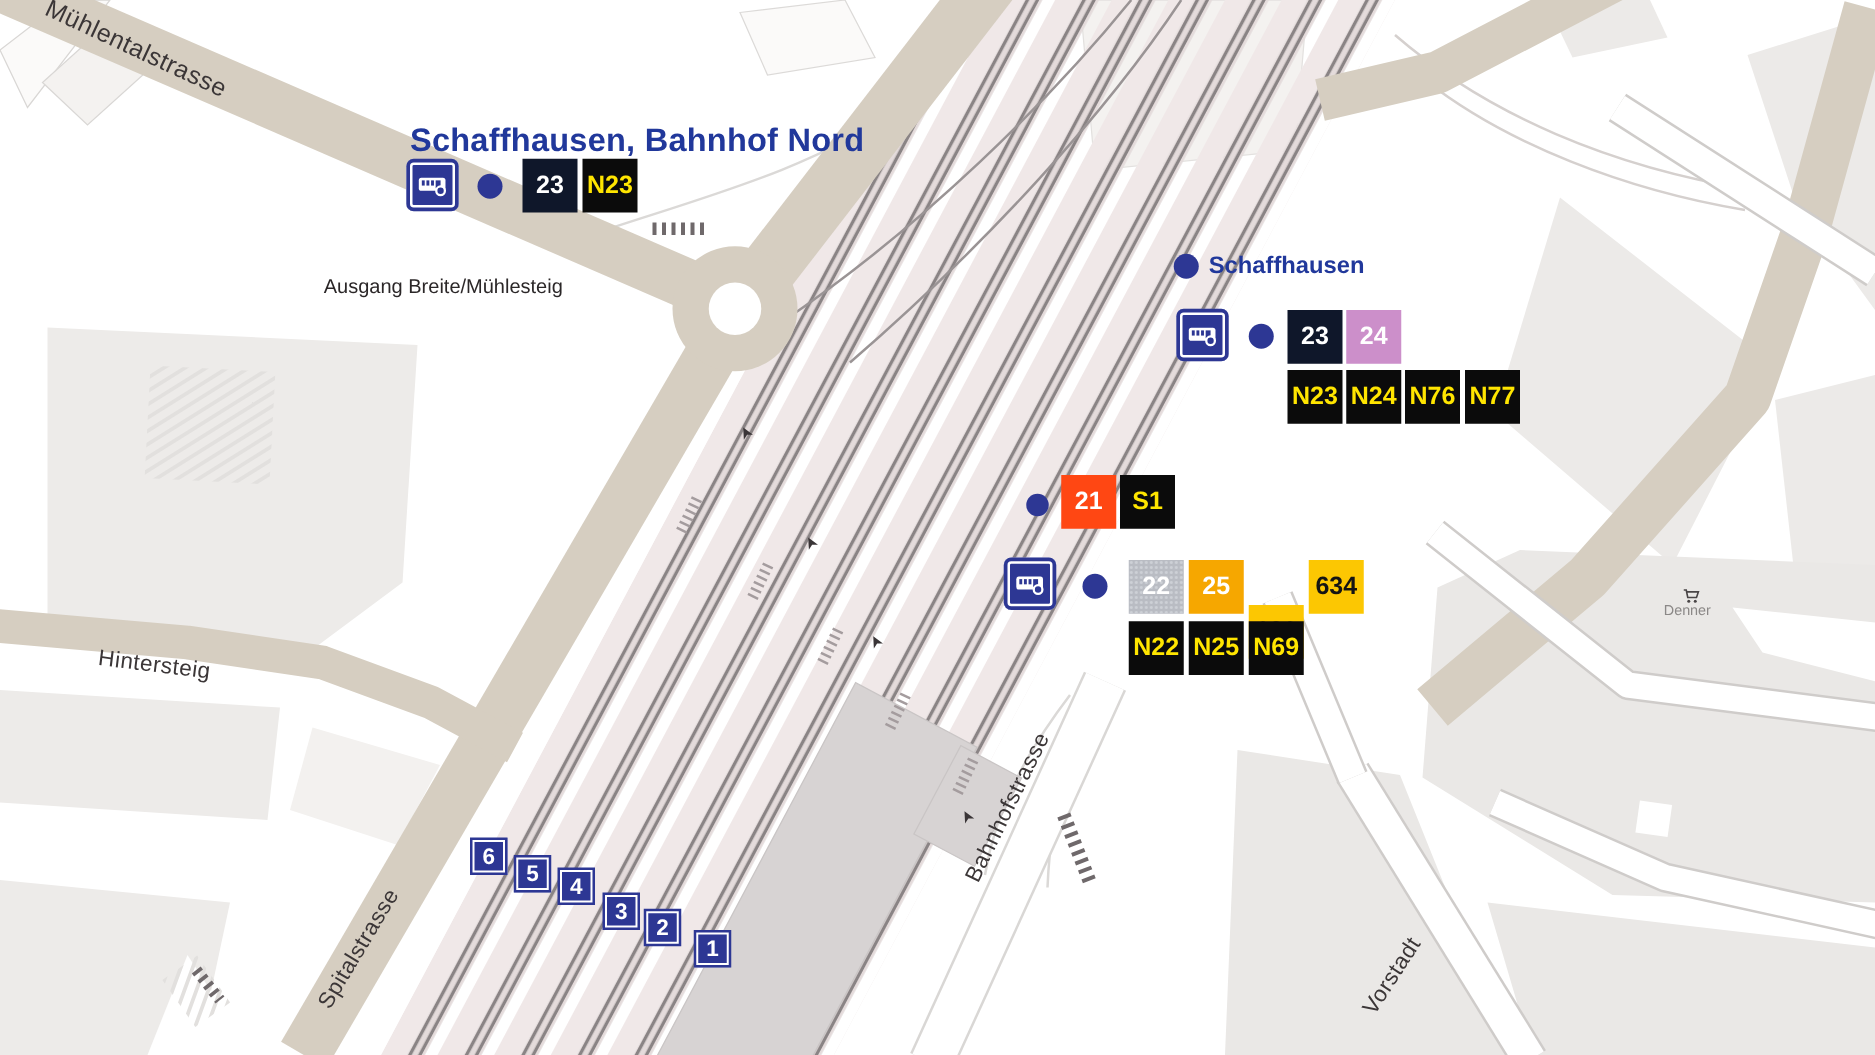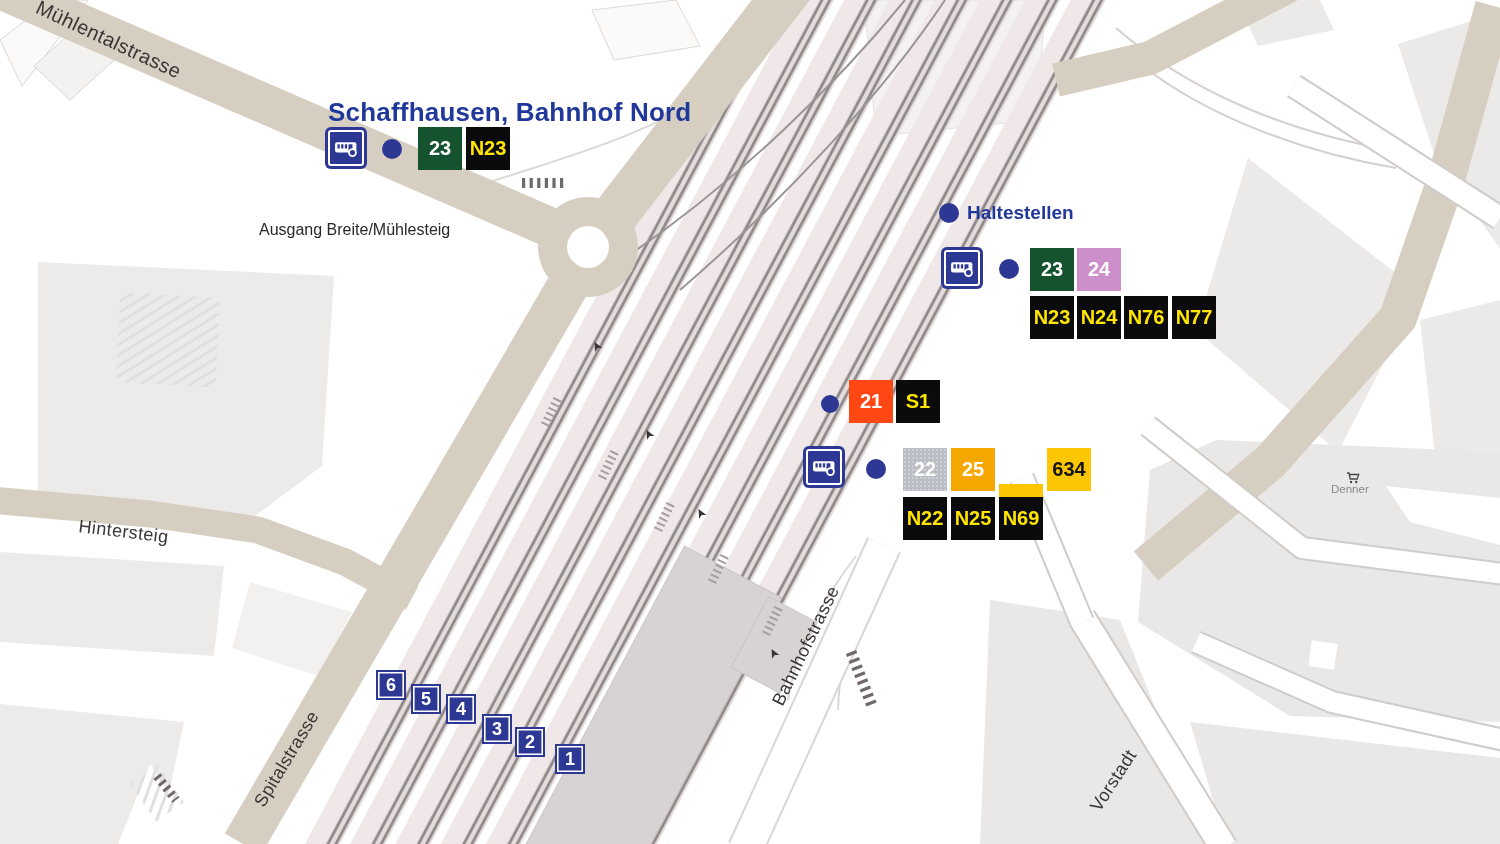--- a/index.html
+++ b/index.html
@@ -7,21 +7,21 @@
           font-family:"Liberation Sans",sans-serif;}
   #map-bg{position:absolute;left:0;top:0;}
   .ov{position:absolute;}
   .title{position:absolute;color:#21389B;font-weight:bold;font-size:26px;white-space:nowrap;letter-spacing:.2px;}
   .subtitle{position:absolute;color:#21389B;font-weight:bold;font-size:19px;white-space:nowrap;}
   .street-label{position:absolute;color:#3B3637;font-size:18px;white-space:nowrap;letter-spacing:.4px;transform-origin:0 0;}
   .small-label{position:absolute;color:#2B2728;font-size:16px;white-space:nowrap;}
   .poi-label{position:absolute;color:#8B8887;font-size:11.5px;white-space:nowrap;}
   .badge{position:absolute;width:44px;height:43px;display:flex;align-items:center;justify-content:center;
          font-weight:bold;font-size:20px;}
-  .badge.teal{background:#14532d;color:#fff;}
+  .badge.teal{background:#0f172a;color:#fff;}
   .badge.pink{background:#CC8FCA;color:#fff;}
   .badge.night{background:#0B0B0B;color:#FFE500;}
   .badge.red{background:#FF4713;color:#fff;}
   .badge.orange{background:#F6A700;color:#fff;text-align:center;}
   .badge.yellow{background:#FCC702;color:#141414;}
   .badge.gray{background:#B9BCC3;color:#fff;
       background-image:radial-gradient(#cdd0d6 1px, rgba(0,0,0,0) 1.3px);background-size:4px 4px;}
   .dot{position:absolute;width:20px;height:20px;border-radius:50%;background:#2D3794;}
   .dot.sm{width:18px;height:18px;}
   .bus-icon{position:absolute;width:42px;height:42px;background:#2D3794;border-radius:6px;
@@ -152,21 +152,21 @@
   <div class="ov" style="left:1346px;top:470px;">
     <svg width="14" height="12" viewBox="0 0 14 12">
       <path d="M1,1 h2 l1.2,6 h7 l1.5,-4.5 h-9" fill="none" stroke="#4A4647" stroke-width="1.3"></path>
       <circle cx="5" cy="10" r="1.2" fill="#4A4647"></circle>
         <circle cx="10.2" cy="10" r="1.2" fill="#4A4647"></circle>
     </svg>
   </div>
   <div class="poi-label" style="left:1331px;top:483px;">Denner</div>
 
   <div class="title" style="left:328px;top:84px;margin-top:13px;">Schaffhausen, Bahnhof Nord</div>
-  <div class="subtitle" style="left:967px;top:202px;">Haltestellen</div>
+  <div class="subtitle" style="left:967px;top:202px;">Schaffhausen</div>
   <div class="dot" style="left:939px;top:203px;"></div>
 
   <div class="bus-icon" style="left:325px;top:127px;">
     <svg width="30" height="30" viewBox="0 0 26 26">
       <rect x="3.5" y="8" width="18.5" height="9" rx="1.8" fill="#fff"></rect>
       <rect x="5.6" y="9.8" width="2" height="3.6" fill="#2D3794"></rect>
       <rect x="8.8" y="9.8" width="2" height="3.6" fill="#2D3794"></rect>
       <rect x="12" y="9.8" width="2" height="3.6" fill="#2D3794"></rect>
       <rect x="15.2" y="9.8" width="3.4" height="5.4" fill="#2D3794"></rect>
       <circle cx="18.6" cy="17" r="3" fill="#2D3794" stroke="#fff" stroke-width="1.6"></circle>

